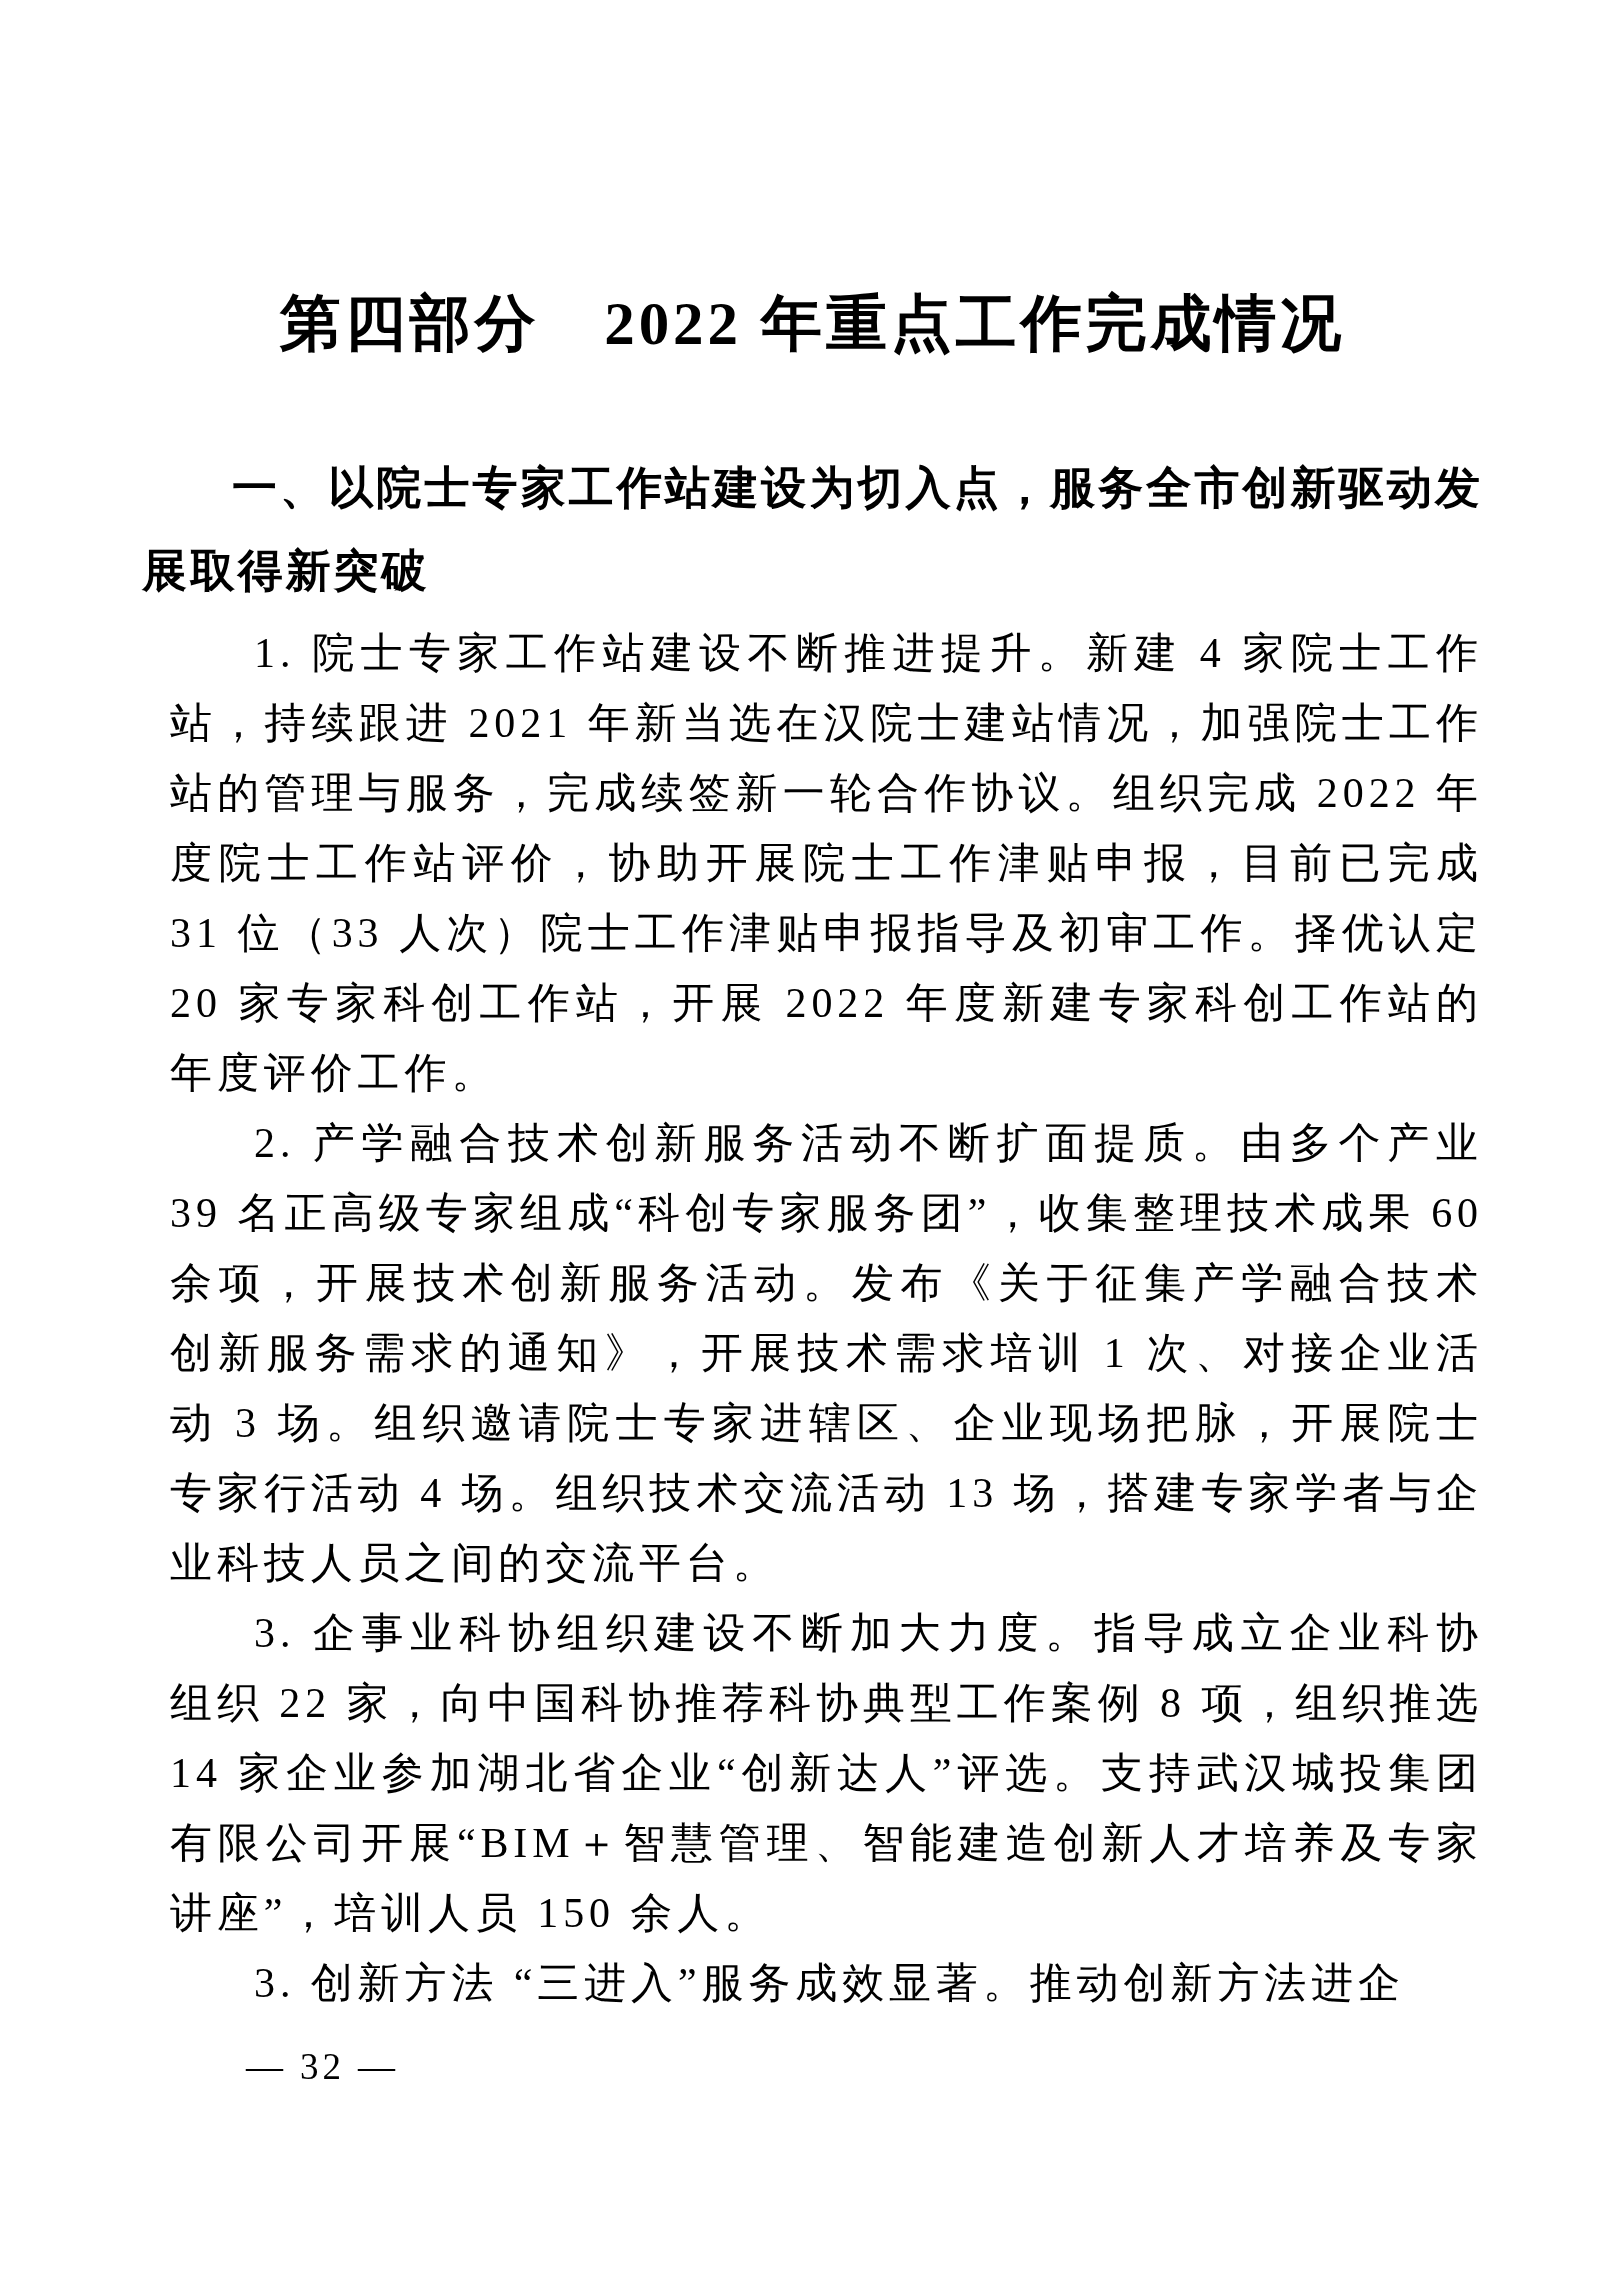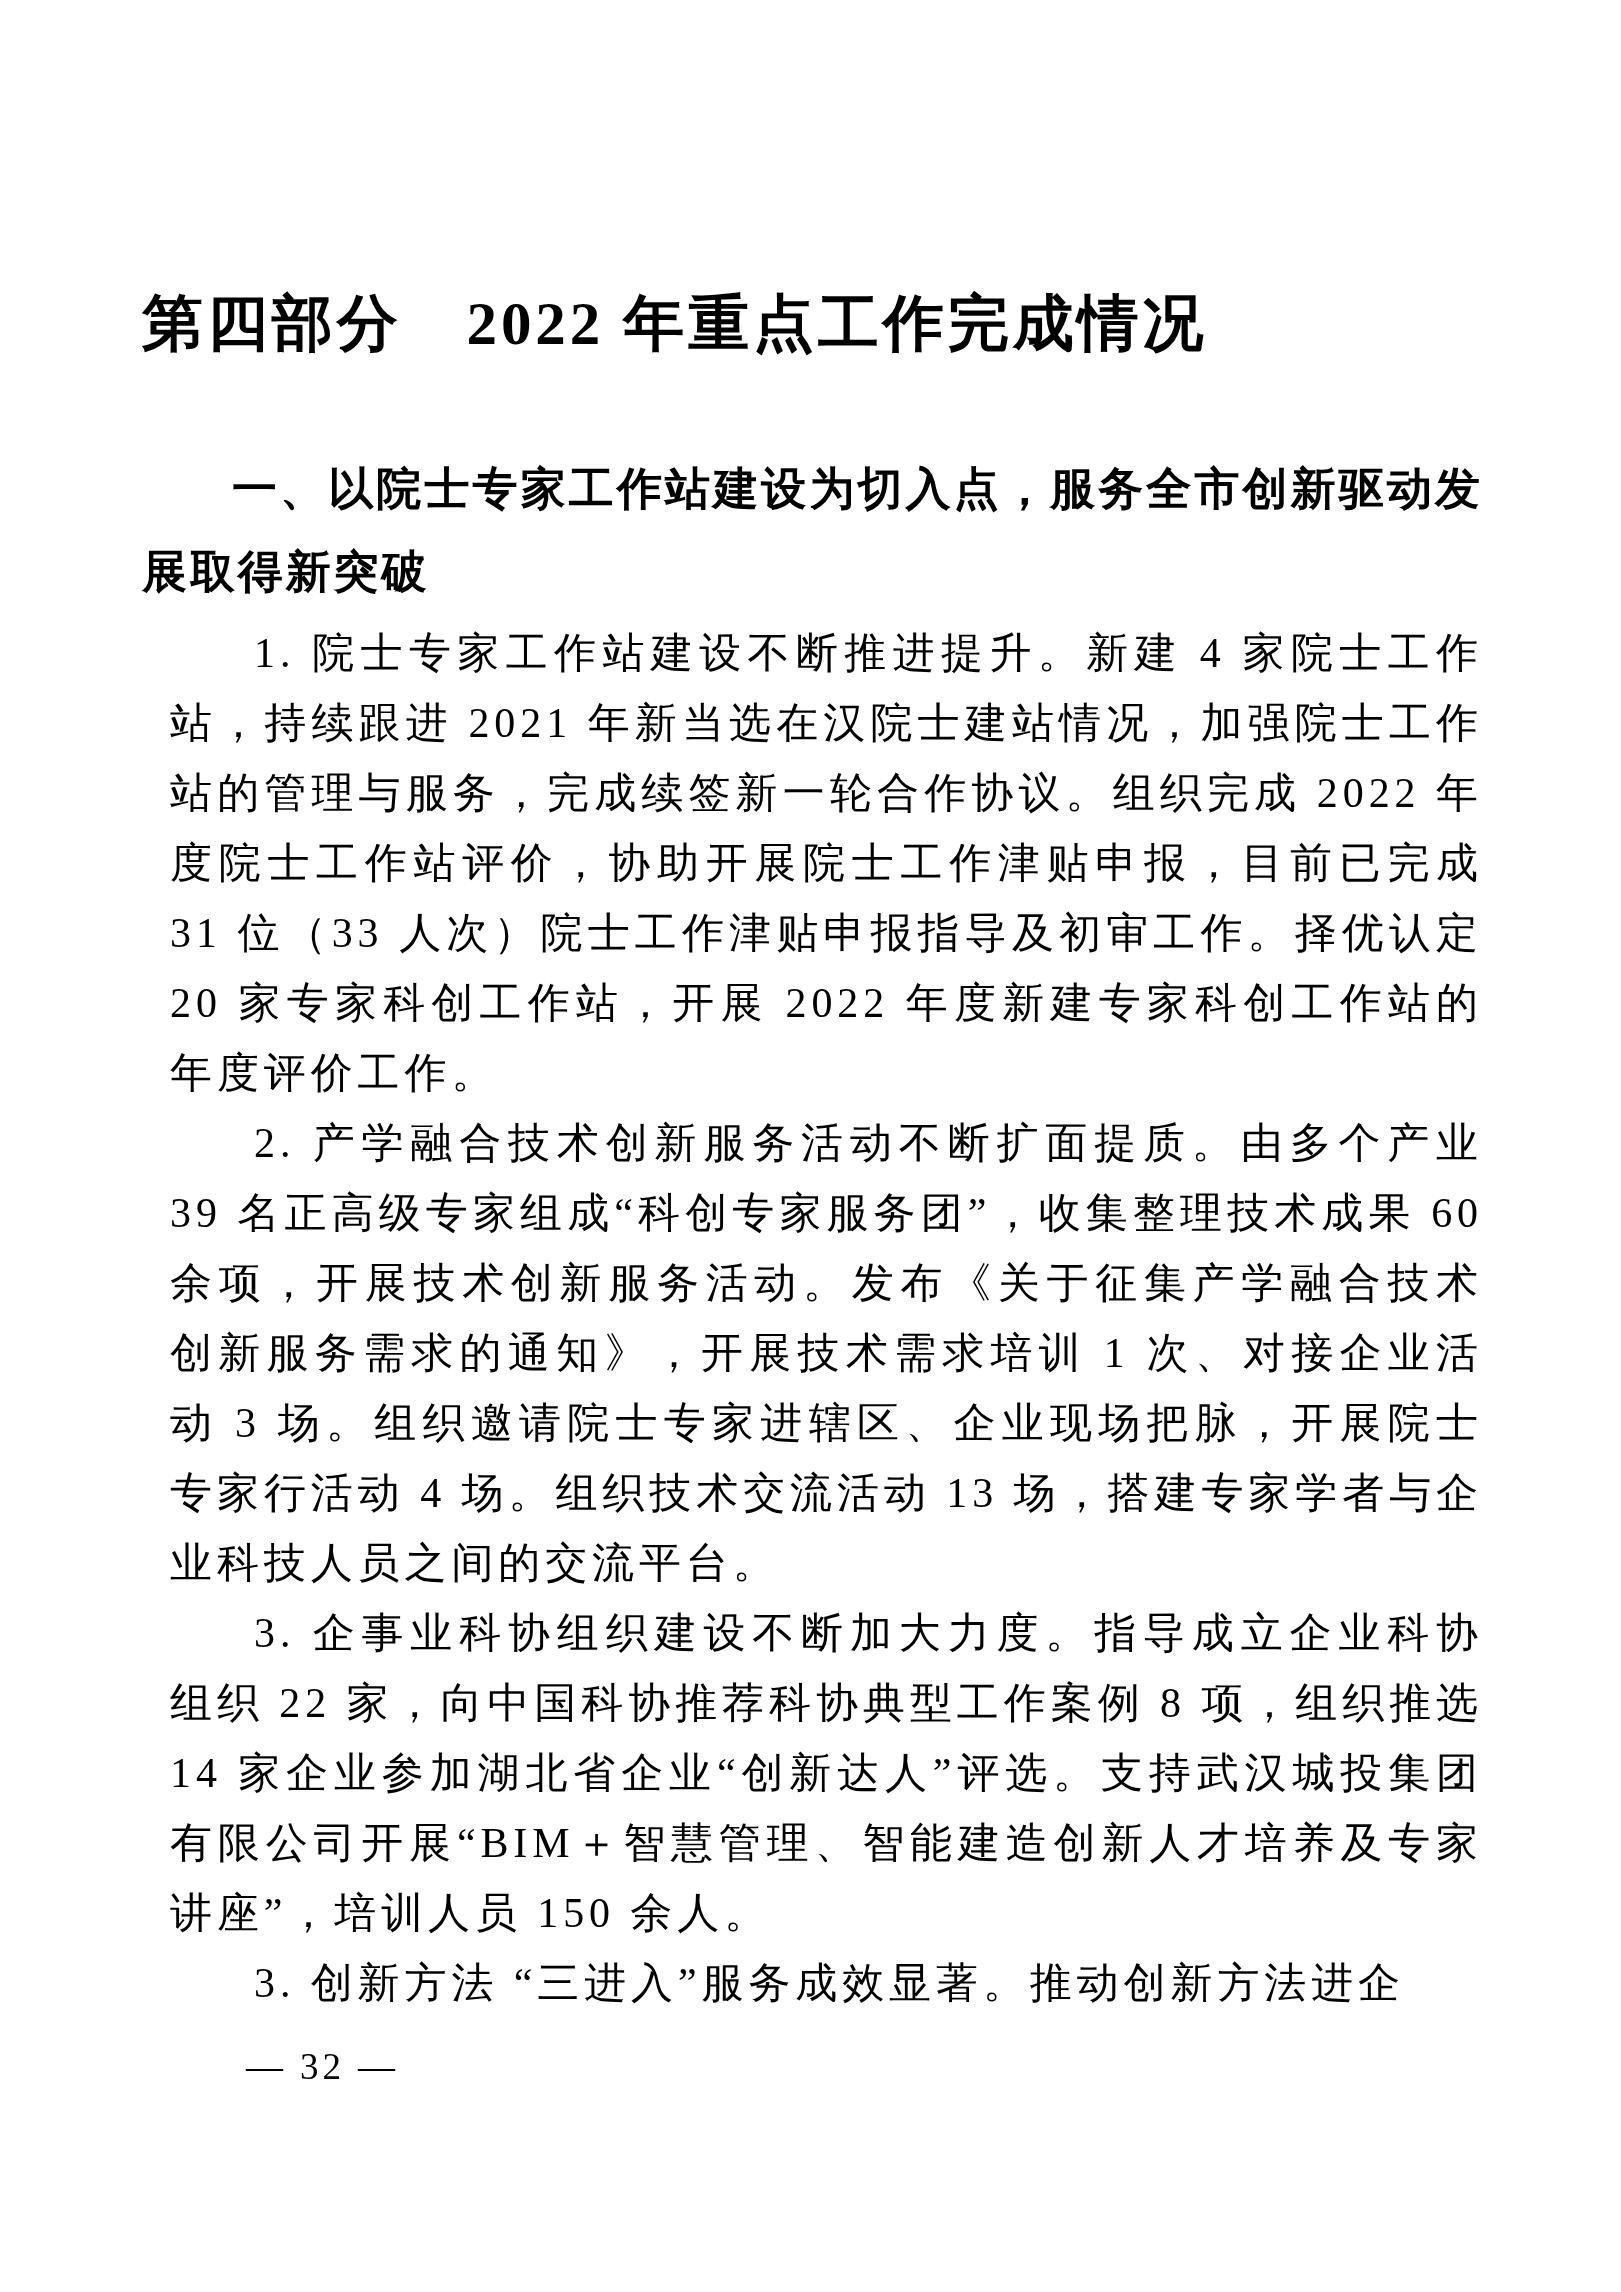--- a/index.html
+++ b/index.html
@@ -17,31 +17,31 @@
     color: #000000;
   }
   .content {
     position: absolute;
     left: 142px;
     top: 0;
     width: 1341px;
   }
   .doc-title {
     margin: 291px 0 0 0;
-    text-align: left;
+    text-align: center;
     font-family: "Liberation Serif", serif;
     font-weight: bold;
     font-size: 61px;
     line-height: 65px;
     letter-spacing: 3.9px;
     white-space: nowrap;
   }
   .doc-heading {
     margin: 91px 0 0 0;
-    font-family: Liberation Sans, sans-serif;
+    font-family: Liberation Serif, serif;
     font-weight: bold;
     font-size: 45px;
     line-height: 83px;
     letter-spacing: 2.9px;
     text-indent: 2em;
     text-align: justify;
     text-justify: inter-ideograph;
   }
   .doc-body {
     margin-top: 4.9px;

